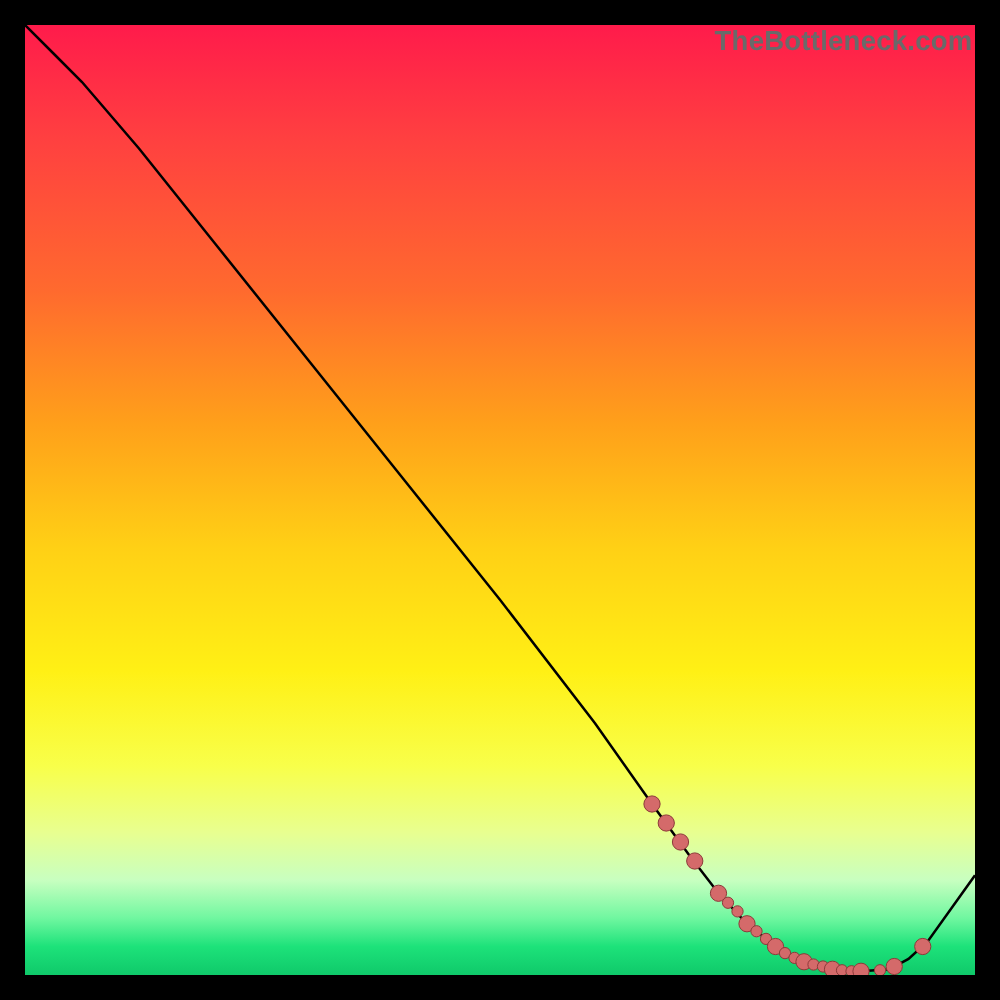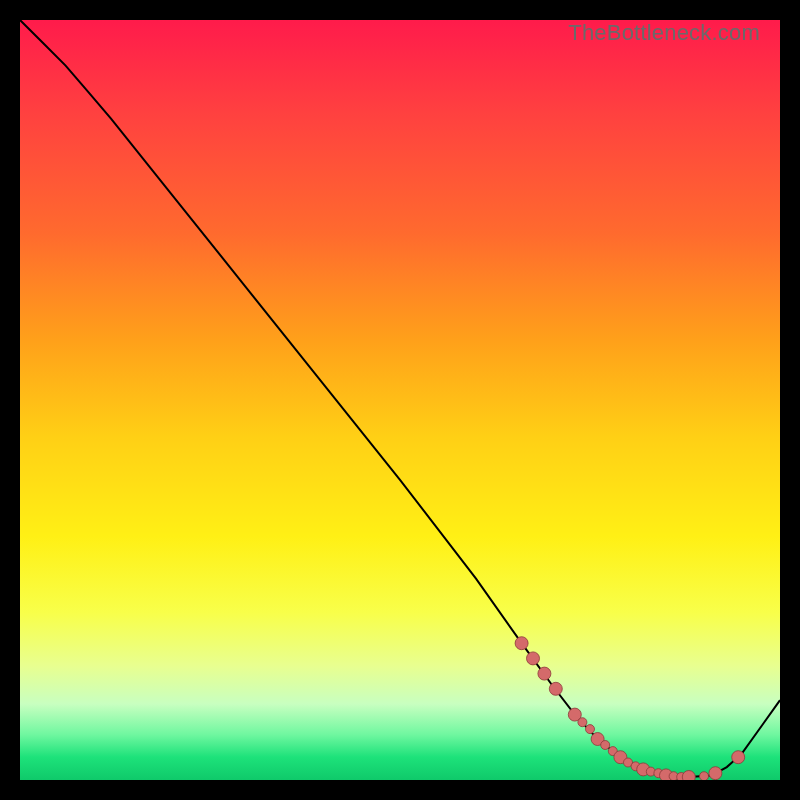--- a/index.html
+++ b/index.html
@@ -37,23 +37,23 @@
       #e8ff90 85%,
       #c8ffc0 90%,
       #70f7a0 94%,
       #1de27a 97%,
       #0fc96a 100%
     );
   }
   .watermark {
     position: absolute;
     top: 0px;
-    right: 20px;
+    right: 2px;
     font-size: 22px;
-    font-weight: 400;
+    font-weight: 700;
     color: #6a6a6a;
     letter-spacing: 0.2px;
     user-select: none;
   }
   svg.plot {
     position: absolute;
     left: 0;
     top: 0;
     width: 760px;
     height: 760px;

